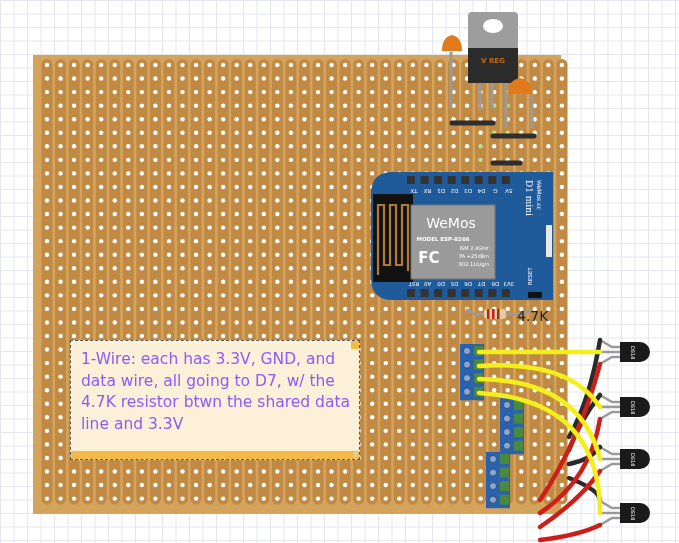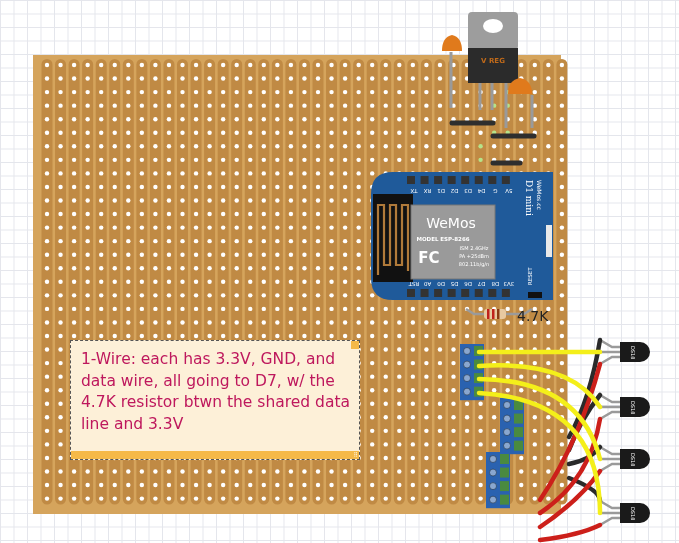--- a/index.html
+++ b/index.html
@@ -7,21 +7,21 @@
     background-color:#ffffff;
     background-image:
       linear-gradient(#e4e6ec 1px, transparent 1px),
       linear-gradient(90deg, #e4e6ec 1px, transparent 1px);
     background-size:13.5px 13.5px;
     font-family:"DejaVu Sans", sans-serif;}
   #canvas{position:absolute;left:0;top:0;width:679px;height:543px;}
   .note{position:absolute;left:70px;top:340px;width:290px;height:120px;
     background:#fdf0d8;border:1px dashed #555;box-sizing:border-box;}
   .note-text{position:absolute;left:10px;top:8px;right:8px;
-    font-family:"DejaVu Sans", sans-serif;font-size:15.5px;line-height:21.5px;color:#be185d;}
+    font-family:"DejaVu Sans", sans-serif;font-size:15.5px;line-height:21.5px;color:#8b5cf6;}
   .note-bar{position:absolute;left:0;right:0;bottom:0;height:8px;background:#f5b948;}
   .note-fold{position:absolute;right:0;top:0;width:8px;height:8px;background:#f5b948;}
   .note-grip{position:absolute;right:2px;bottom:1px;font-size:6px;color:#fff;letter-spacing:-1px;}
 </style>
 </head>
 <body>
 
 <svg id="canvas" width="679" height="543" viewBox="0 0 679 543" xmlns="http://www.w3.org/2000/svg">
   <rect id="board" x="33" y="55" width="528" height="459" rx="0" fill="#d5a45c"></rect>
   <g id="strips">

